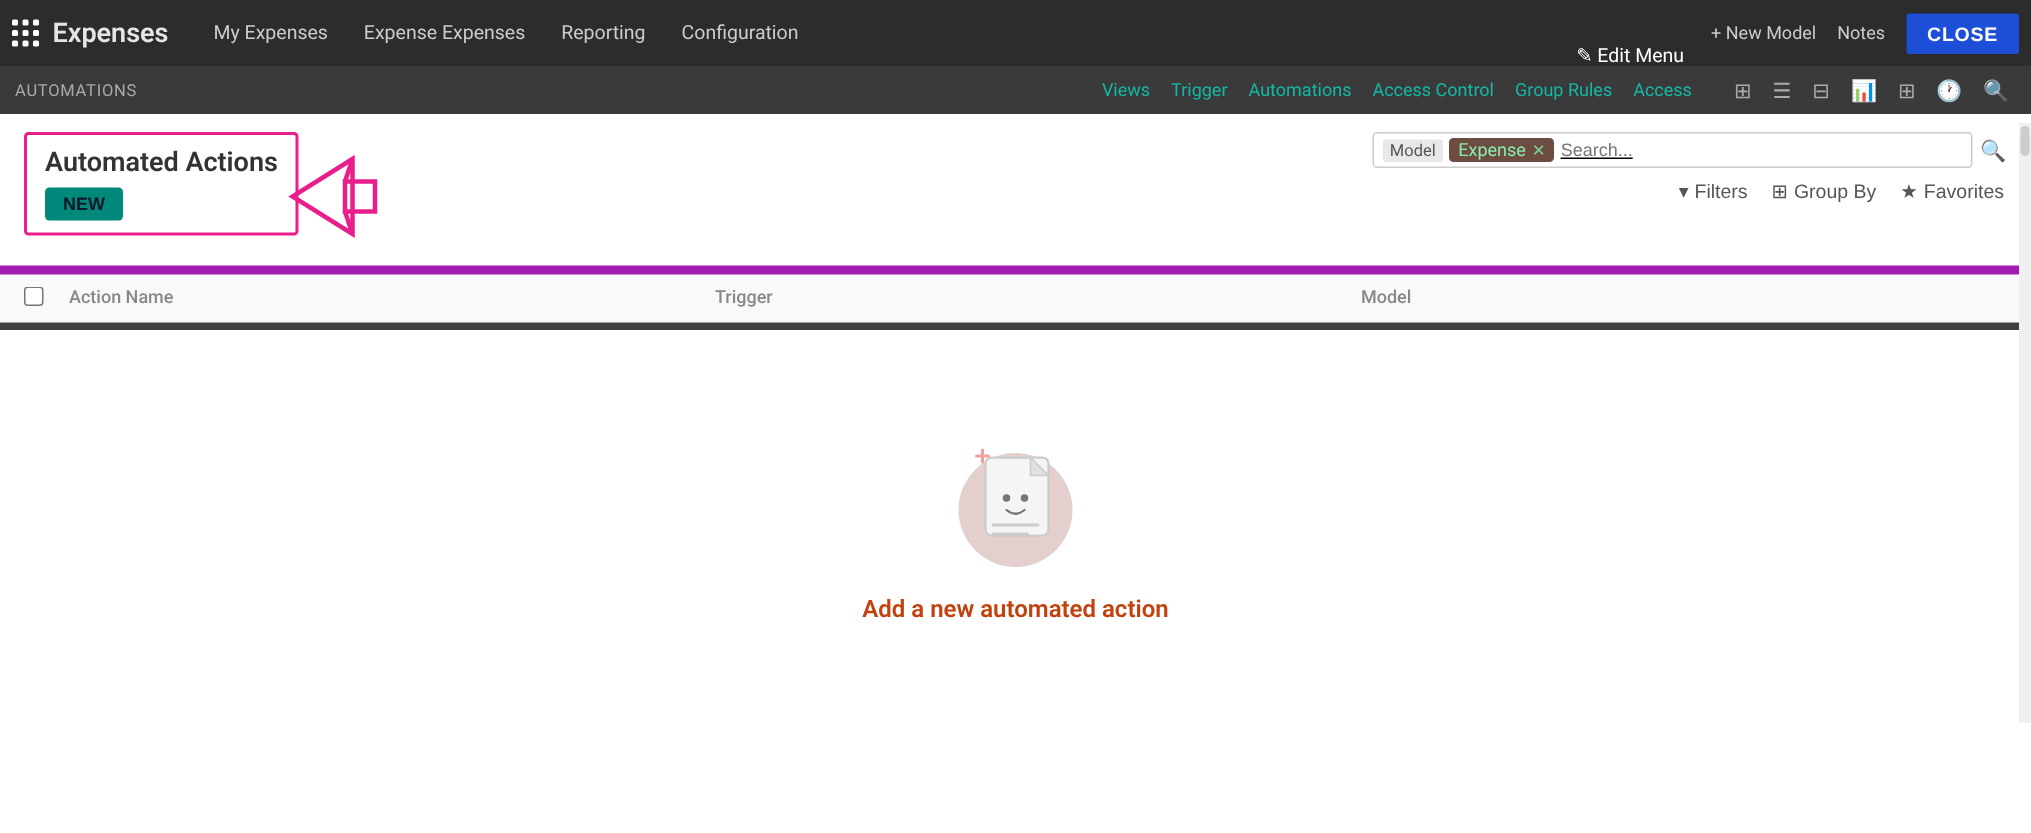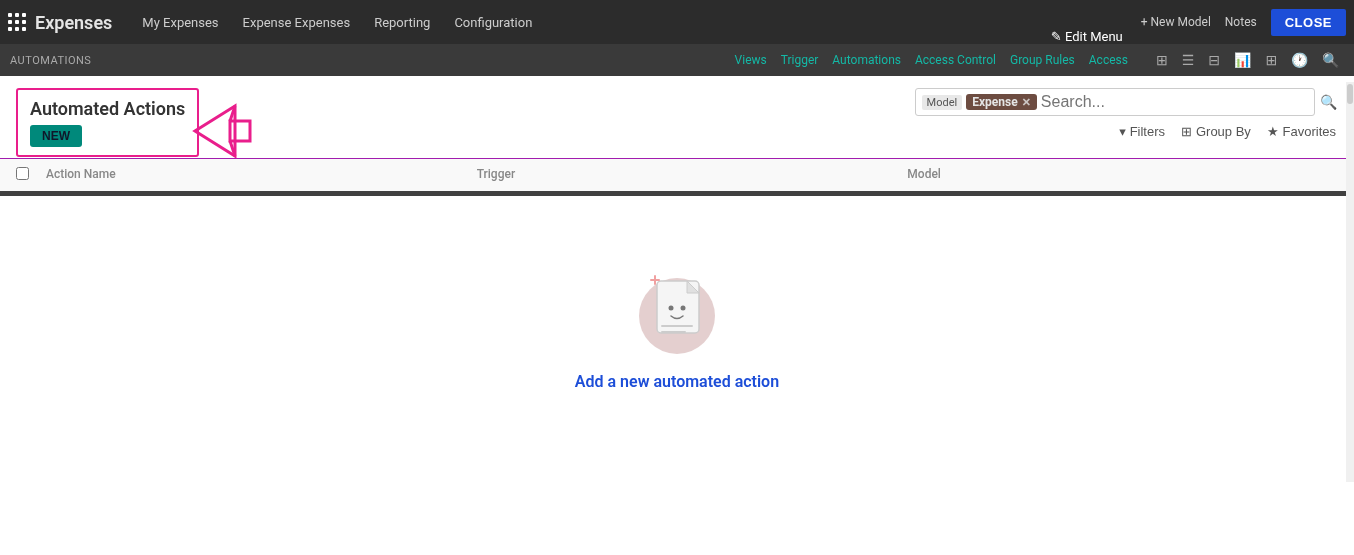--- a/index.html
+++ b/index.html
@@ -131,22 +131,22 @@
     .main-area {
       display: flex;
       flex-direction: column;
       height: calc(555px - 44px - 38px);
     }
 
     
     .page-header {
       display: flex;
       align-items: flex-start;
-      padding: 12px 16px 1px 16px;
-      border-bottom: 1px solid #a21caf;
+      padding: 12px 16px 20px 16px;
+      border-bottom: 6px solid #a21caf;
       position: relative;
     }
     .page-title-section {
       border: 2px solid #e91e8c;
       padding: 8px 12px;
       border-radius: 3px;
       min-width: 160px;
     }
     .page-title {
       font-size: 18px;
@@ -200,38 +200,38 @@
       color: #555;
       background: #e8e8e8;
       padding: 1px 5px;
       border-radius: 2px;
       margin-right: 4px;
     }
     .search-tag {
       display: flex;
       align-items: center;
       background: #6d4c41;
-      color: #e5e5e5;
+      color: #86efac;
       padding: 1px 6px;
       border-radius: 3px;
       font-size: 12px;
       gap: 4px;
-      font-weight: bold;
     }
     .search-tag .tag-close {
       cursor: pointer;
       font-size: 11px;
       opacity: 0.8;
     }
     .search-input-field {
       border: none;
       outline: none;
       flex: 1;
-      font-size: 16px;
+      font-size: 12px;
       padding: 2px 4px;
+      text-decoration: underline;
     }
     .search-icon-btn {
       color: #666;
       cursor: pointer;
       font-size: 14px;
     }
     .filter-row {
       display: flex;
       align-items: center;
       gap: 16px;
@@ -269,21 +269,21 @@
       padding: 60px 20px;
       gap: 16px;
     }
     .empty-state-icon {
       width: 100px;
       height: 100px;
     }
     .empty-state-text {
       font-size: 16px;
       font-weight: 600;
-      color: #1d4ed8;
+      color: #c2410c;
     }
 
     
     .right-scrollbar {
       position: fixed;
       right: 0;
       top: 82px;
       width: 8px;
       height: 400px;
       background: #f0f0f0;

